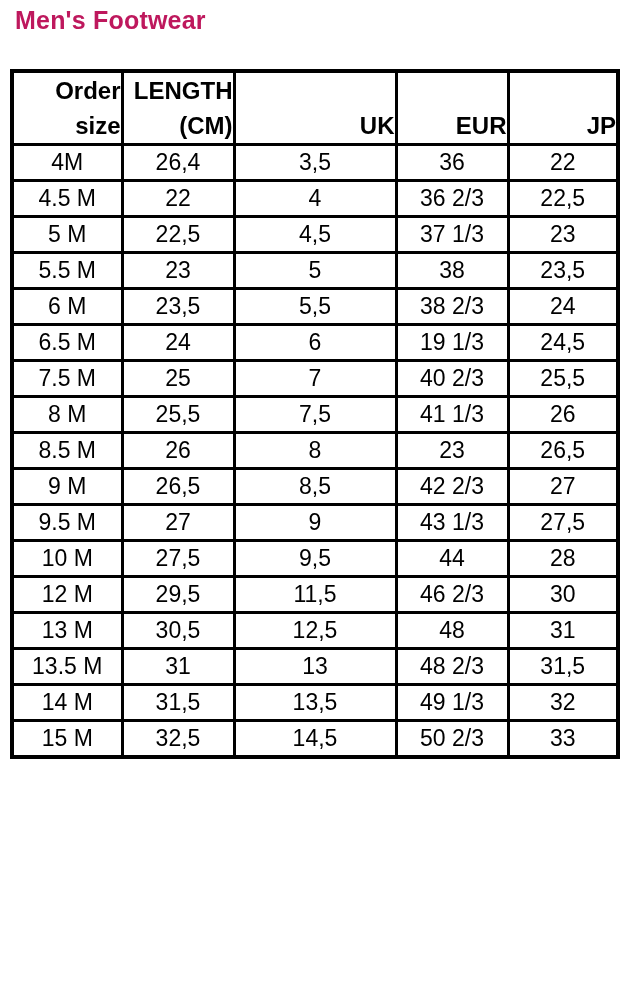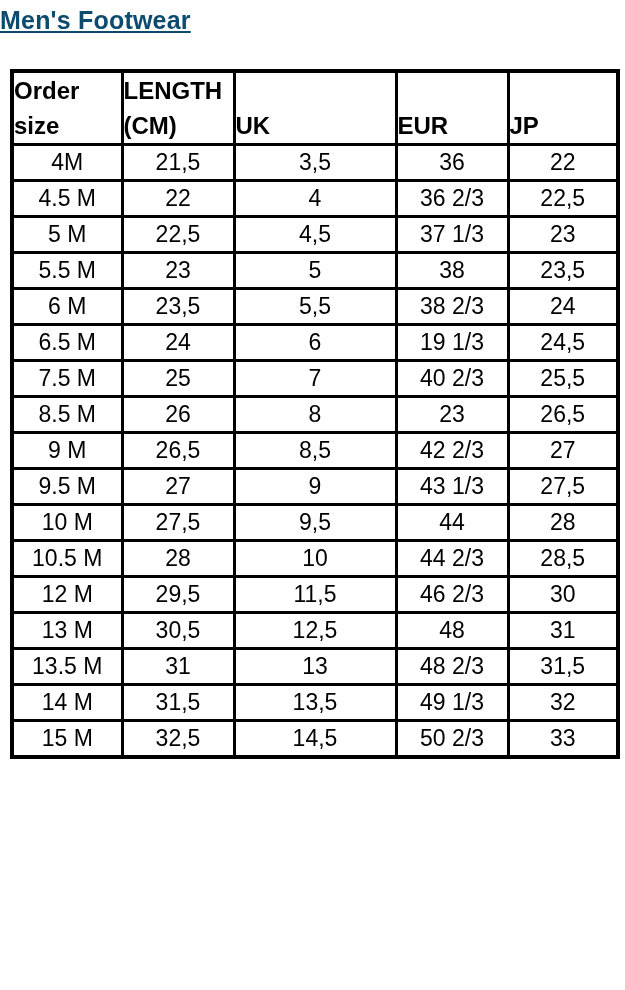--- a/index.html
+++ b/index.html
@@ -11,28 +11,27 @@
     position: relative;
     width: 625px;
     height: 990px;
     background: #ffffff;
     font-family: "Liberation Sans", sans-serif;
     color: #000000;
     overflow: hidden;
   }
   .title {
     position: absolute;
-    left: 0;
+    left: 15px;
     top: 6px;
     margin: 0;
     font-size: 25px;
     font-weight: bold;
-    color: #0c4a6e;
+    color: #be185d;
     letter-spacing: 0.2px;
-    text-decoration: underline;
   }
   table.size-table {
     position: absolute;
     left: 10px;
     top: 69px;
     width: 606px;
     border-collapse: collapse;
     table-layout: fixed;
     border: 4px solid #000000;
   }
@@ -46,21 +45,21 @@
     white-space: nowrap;
   }
   table.size-table th {
     font-weight: bold;
     font-size: 24px;
     vertical-align: bottom;
   }
   .hl {
     height: 35px;
     line-height: 35px;
-    text-align: left;
+    text-align: right;
   }
   table.size-table td {
     height: 33px;
     font-size: 23px;
     font-weight: normal;
     line-height: 33px;
   }
 </style>
 </head>
 <body>
@@ -97,21 +96,21 @@
         </th>
         <th>
           <div class="hl"></div>
           <div class="hl">JP</div>
         </th>
       </tr>
     </thead>
     <tbody>
         <tr>
           <td>4M</td>
-          <td>21,5</td>
+          <td>26,4</td>
           <td>3,5</td>
           <td>36</td>
           <td>22</td>
         </tr>
         <tr>
           <td>4.5 M</td>
           <td>22</td>
           <td>4</td>
           <td>36 2/3</td>
           <td>22,5</td>
@@ -145,20 +144,27 @@
           <td>24,5</td>
         </tr>
         <tr>
           <td>7.5 M</td>
           <td>25</td>
           <td>7</td>
           <td>40 2/3</td>
           <td>25,5</td>
         </tr>
         <tr>
+          <td>8 M</td>
+          <td>25,5</td>
+          <td>7,5</td>
+          <td>41 1/3</td>
+          <td>26</td>
+        </tr>
+        <tr>
           <td>8.5 M</td>
           <td>26</td>
           <td>8</td>
           <td>23</td>
           <td>26,5</td>
         </tr>
         <tr>
           <td>9 M</td>
           <td>26,5</td>
           <td>8,5</td>
@@ -173,27 +179,20 @@
           <td>27,5</td>
         </tr>
         <tr>
           <td>10 M</td>
           <td>27,5</td>
           <td>9,5</td>
           <td>44</td>
           <td>28</td>
         </tr>
         <tr>
-          <td>10.5 M</td>
-          <td>28</td>
-          <td>10</td>
-          <td>44 2/3</td>
-          <td>28,5</td>
-        </tr>
-        <tr>
           <td>12 M</td>
           <td>29,5</td>
           <td>11,5</td>
           <td>46 2/3</td>
           <td>30</td>
         </tr>
         <tr>
           <td>13 M</td>
           <td>30,5</td>
           <td>12,5</td>

